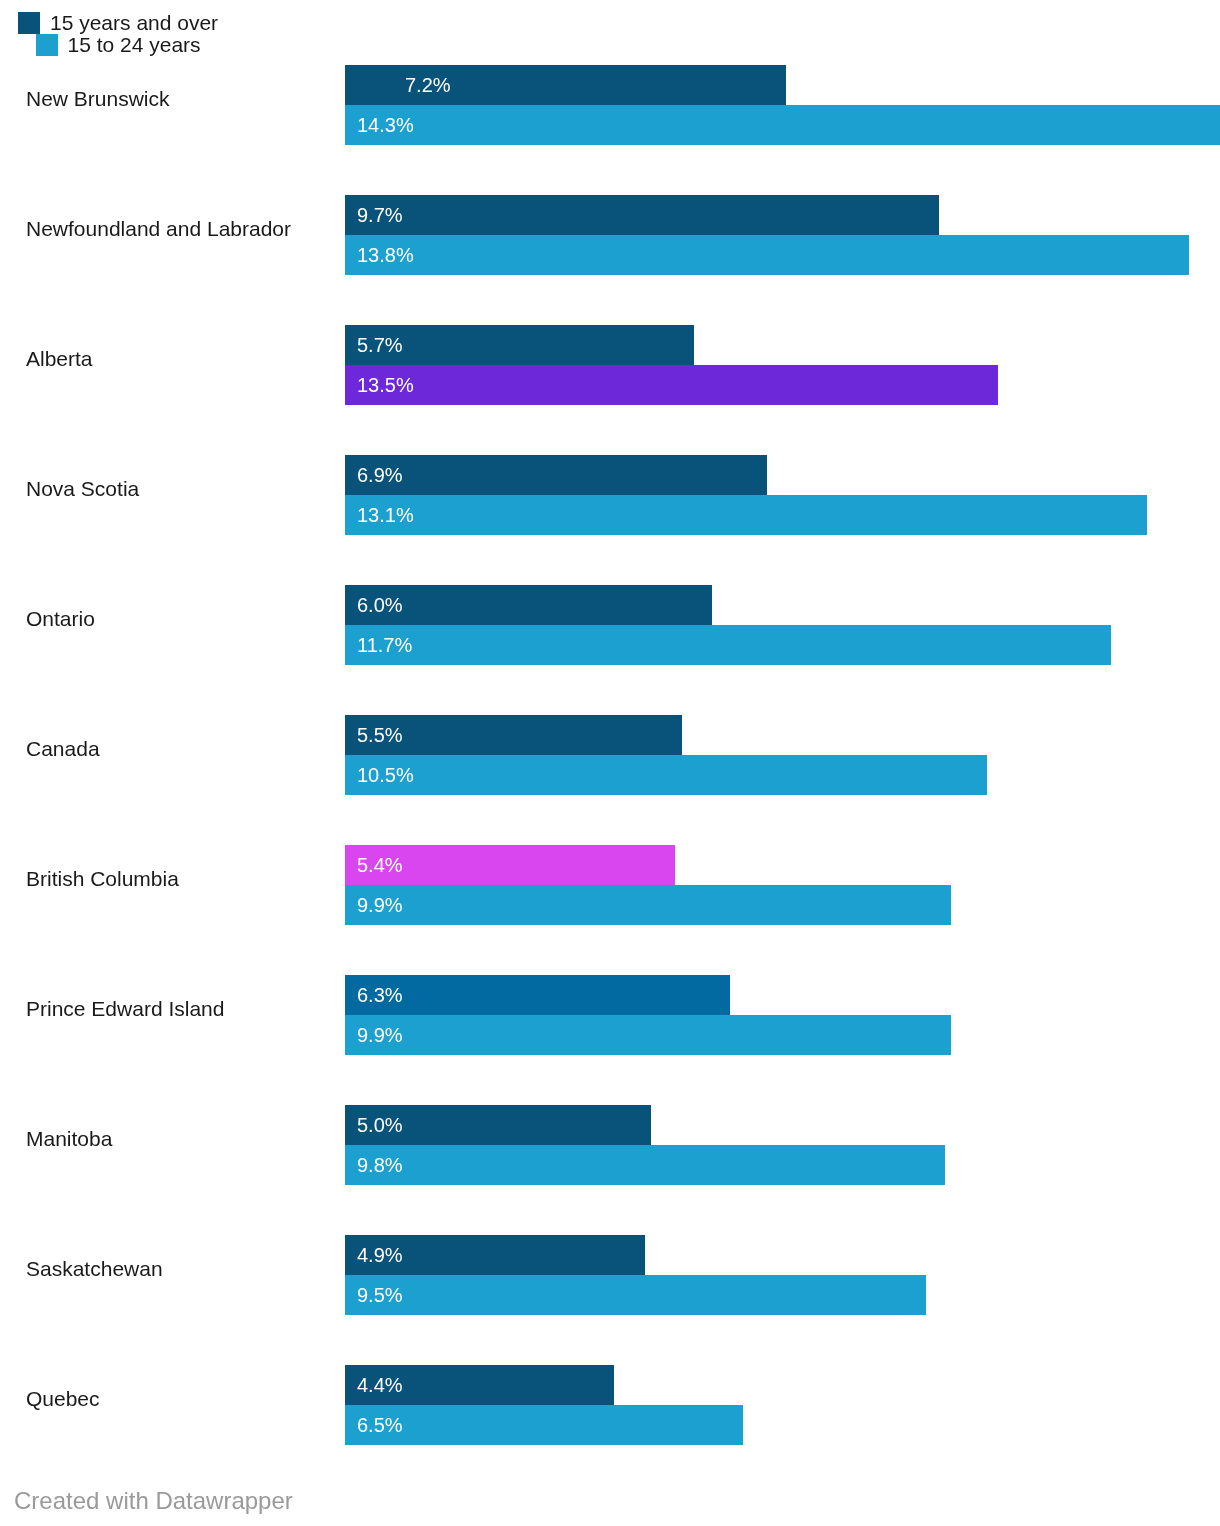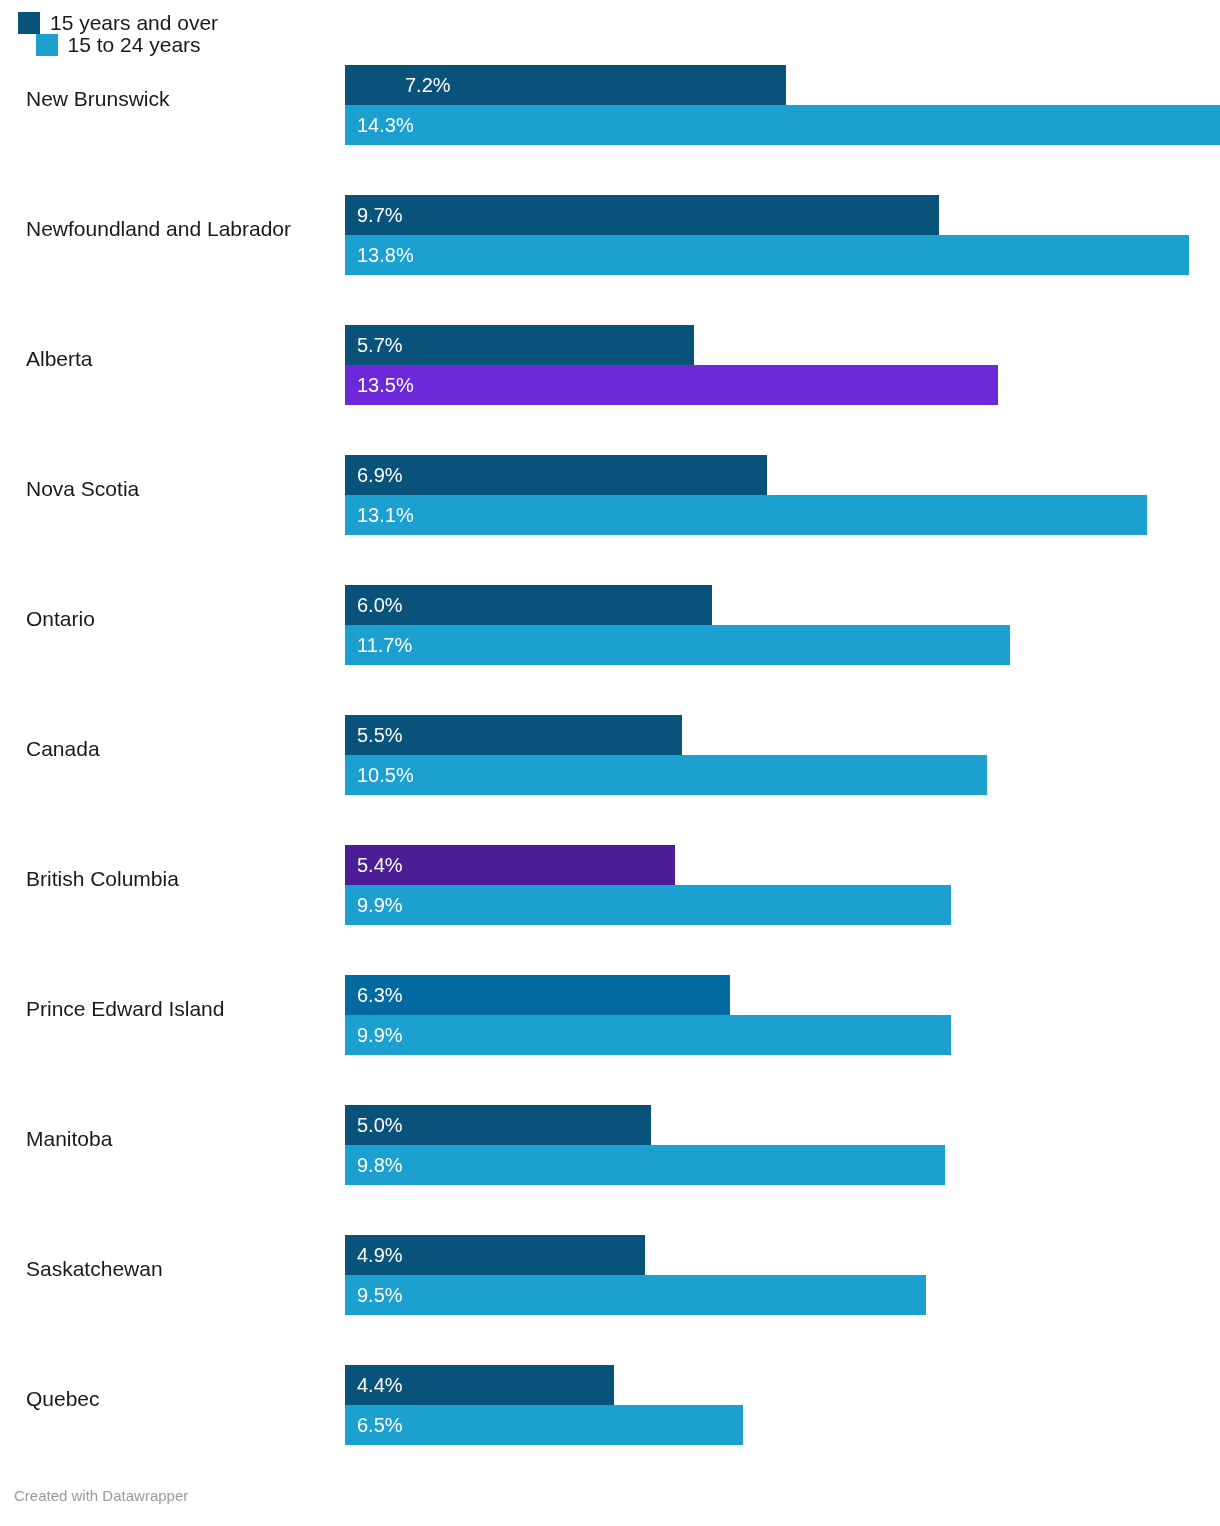--- a/index.html
+++ b/index.html
@@ -86,21 +86,21 @@
     line-height: 20px;
     padding-left: 12px;
     white-space: nowrap;
   }
 
   
   #footer {
     position: absolute;
     left: 14px;
     top: 1487px;
-    font-size: 15px;
+    font-size: 24px;
     color: #9a9a9a;
   }
 </style>
 </head>
 <body>
 
 <div id="legend">
     <div class="legend-item">
       <span class="legend-swatch" style="background: rgb(9, 82, 122);"></span>
       <span class="legend-label">15 years and over</span>
@@ -155,40 +155,40 @@
           <span class="bar-value">13.1%</span>
         </div>
       </div>
     </div>
     <div class="row">
       <div class="row-label">Ontario</div>
       <div class="bars">
         <div class="bar" style="background: rgb(9, 82, 122); width: 367.133px;">
           <span class="bar-value">6.0%</span>
         </div>
-        <div class="bar" style="background: rgb(27, 160, 207); width: 665px;">
+        <div class="bar" style="background: rgb(27, 160, 207); width: 766px;">
           <span class="bar-value">11.7%</span>
         </div>
       </div>
     </div>
     <div class="row">
       <div class="row-label">Canada</div>
       <div class="bars">
         <div class="bar" style="background: rgb(9, 82, 122); width: 336.538px;">
           <span class="bar-value">5.5%</span>
         </div>
         <div class="bar" style="background: rgb(27, 160, 207); width: 642.483px;">
           <span class="bar-value">10.5%</span>
         </div>
       </div>
     </div>
     <div class="row">
       <div class="row-label">British Columbia</div>
       <div class="bars">
-        <div class="bar" style="background: #4c1d95; width: 330.42px;">
+        <div class="bar" style="background: #d946ef; width: 330.42px;">
           <span class="bar-value">5.4%</span>
         </div>
         <div class="bar" style="background: rgb(27, 160, 207); width: 605.769px;">
           <span class="bar-value">9.9%</span>
         </div>
       </div>
     </div>
     <div class="row">
       <div class="row-label">Prince Edward Island</div>
       <div class="bars">

